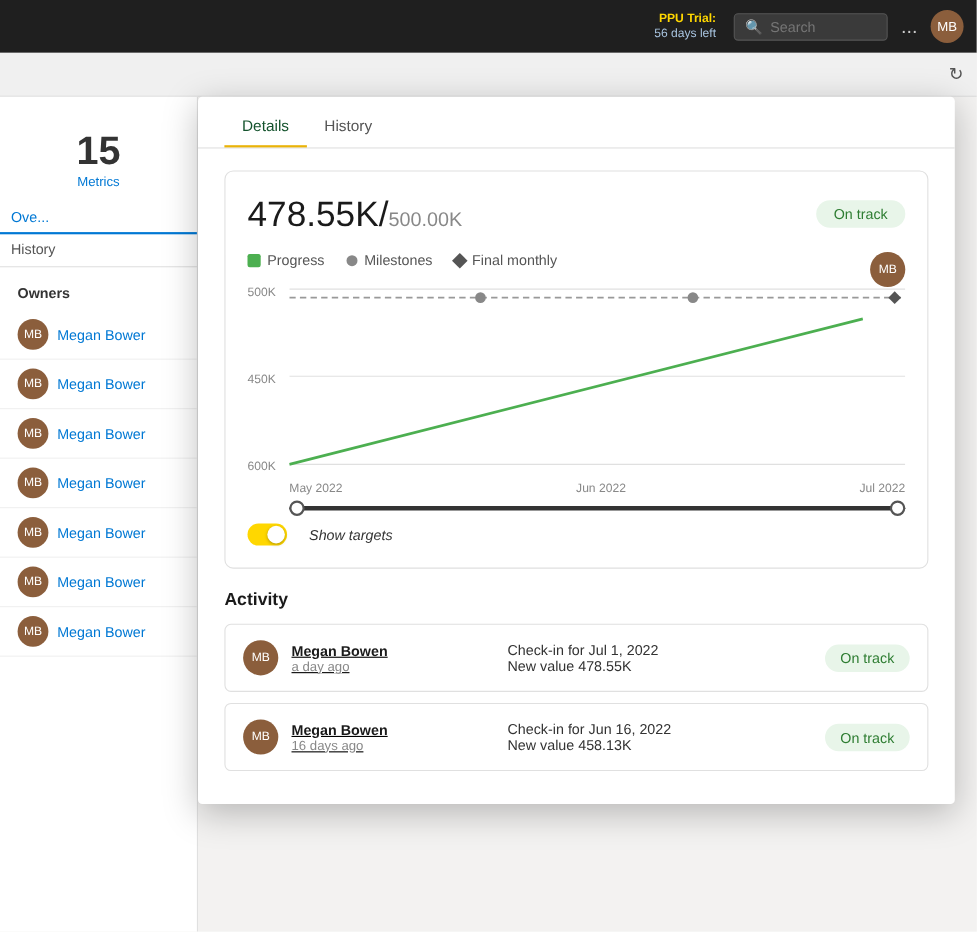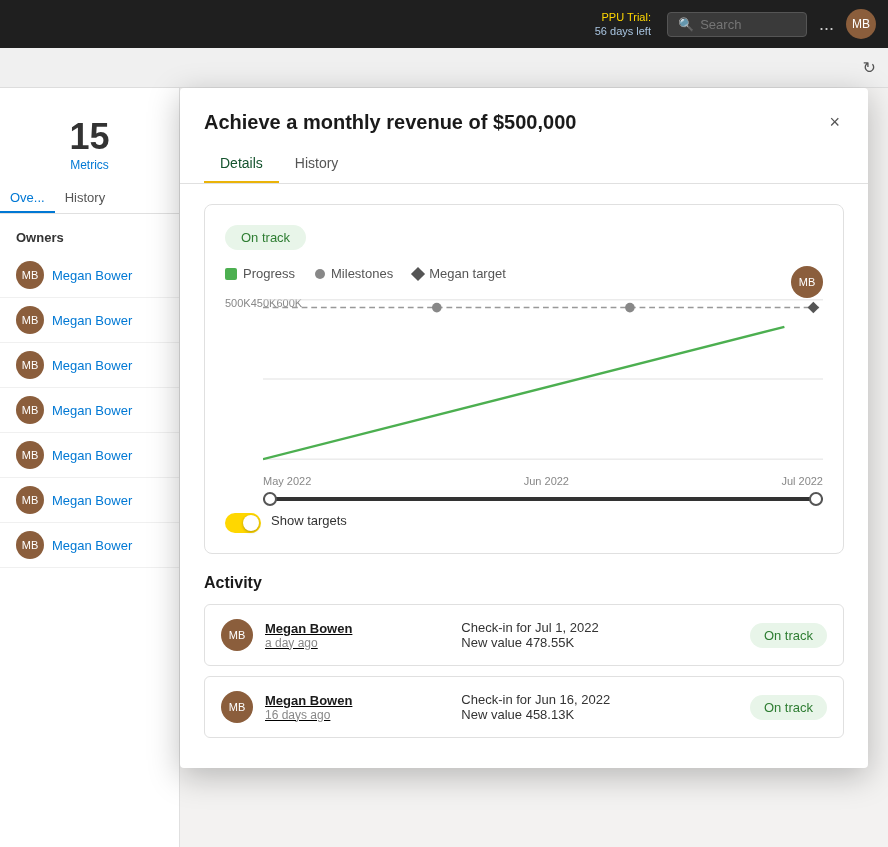--- a/index.html
+++ b/index.html
@@ -93,20 +93,21 @@
       text-align: center;
     }
     .metrics-count .label {
       color: #0078d4;
       font-size: 12px;
     }
     .tab-row {
       display: flex;
       border-bottom: 1px solid #e0e0e0;
       margin-bottom: 8px;
+      flex-direction: column;
     }
     .tab-item {
       font-size: 13px;
       padding: 6px 10px;
       color: #555;
       cursor: pointer;
       border-bottom: 2px solid transparent;
     }
     .tab-item.active { color: #0078d4; border-bottom: 2px solid #0078d4; }
 
@@ -252,22 +253,23 @@
     .range-thumb {
       width: 14px; height: 14px; border-radius: 50%;
       background: #fff; border: 2px solid #555;
       position: absolute;
     }
     .range-thumb.left { left: 0; }
     .range-thumb.right { right: 0; }
 
     
     .toggle-row {
-      display: flex; gap: 10px;
+      display: flex; align-items: center; gap: 20px;
       margin-top: 4px;
+      font-style: italic;
     }
     .toggle {
       width: 36px; height: 20px; border-radius: 10px;
       background: #ffd700;
       position: relative; cursor: pointer;
     }
     .toggle-knob {
       width: 16px; height: 16px; border-radius: 50%;
       background: white;
       position: absolute; top: 2px; right: 2px;
@@ -306,21 +308,21 @@
       font-size: 13px; font-weight: 500;
       white-space: nowrap;
     }
   </style>
 </head>
 <body>
 
 <div class="topbar">
   <div style="text-align:right;margin-right:8px;">
     <div class="ppu-trial">
-      <span style="color:#ffd700;font-size:11px;">PPU Trial:</span><br>
+      <span style="color:#ffd700;font-size:11px;font-weight:bold;">PPU Trial:</span><br>
       <span style="color:#a8c4e0;font-size:11px;">56 days left</span>
     </div>
   </div>
   <div class="search-box">
     <span style="color:#aaa;font-size:13px;">🔍</span>
     <input type="text" placeholder="Search" style="">
   </div>
   <button class="dots-btn">...</button>
   <div class="avatar-top">
     <span>MB</span>
@@ -383,58 +385,57 @@
       <div class="owner-row">
         <div class="owner-avatar">
             <span>MB</span>
           </div>
         <span class="owner-name">Megan Bower</span>
       </div>
     </div>
   </div>
 
   <div class="dialog">
-    <div class="dialog-header">
-      <h2 class="dialog-title">Achieve a monthly revenue of $500,000</h2>
-      <button class="close-btn">×</button>
-    </div>
     <div class="dialog-tabs">
       <div class="dialog-tab active">Details</div>
       <div class="dialog-tab">History</div>
     </div>
     <div class="dialog-body">
 
       <div class="chart-card">
         <div class="value-row">
+          <div class="main-value">
+            <span>478.55K</span><span>/</span><span class="target">500.00K</span>
+          </div>
           <div class="on-track-badge">On track</div>
         </div>
 
         <div style="position:relative;">
           <div class="chart-avatar" style="position:absolute;top:0;right:0;z-index:5;">
             <span>MB</span>
           </div>
 
           <div class="legend">
             <div class="legend-item">
               <div class="legend-dot-green"></div>
               <span>Progress</span>
             </div>
             <div class="legend-item">
               <div class="legend-dot-gray"></div>
               <span>Milestones</span>
             </div>
             <div class="legend-item">
               <div class="legend-diamond"></div>
-              <span>Megan target</span>
+              <span>Final monthly</span>
             </div>
           </div>
 
           <div style="position:relative; height:190px; margin-top:4px;">
 
-            <div style="position:absolute;left:0;top:0;bottom:20px;display:flex;flex-direction:row;justify-content:space-between;font-size:11px;color:#888;width:36px;">
+            <div style="position:absolute;left:0;top:0;bottom:20px;display:flex;flex-direction:column;justify-content:space-between;font-size:11px;color:#888;width:36px;">
               <span>500K</span>
               <span>450K</span>
               <span>600K</span>
             </div>
 
             <svg viewBox="0 0 580 165" style="position:absolute;left:38px;right:0;top:0;bottom:20px;width:calc(100% - 38px);height:165px;">
 
               <line x1="0" y1="0" x2="580" y2="0" stroke="#e0e0e0" stroke-width="1"></line>
               <line x1="0" y1="82" x2="580" y2="82" stroke="#e0e0e0" stroke-width="1"></line>
               <line x1="0" y1="165" x2="580" y2="165" stroke="#e0e0e0" stroke-width="1"></line>

